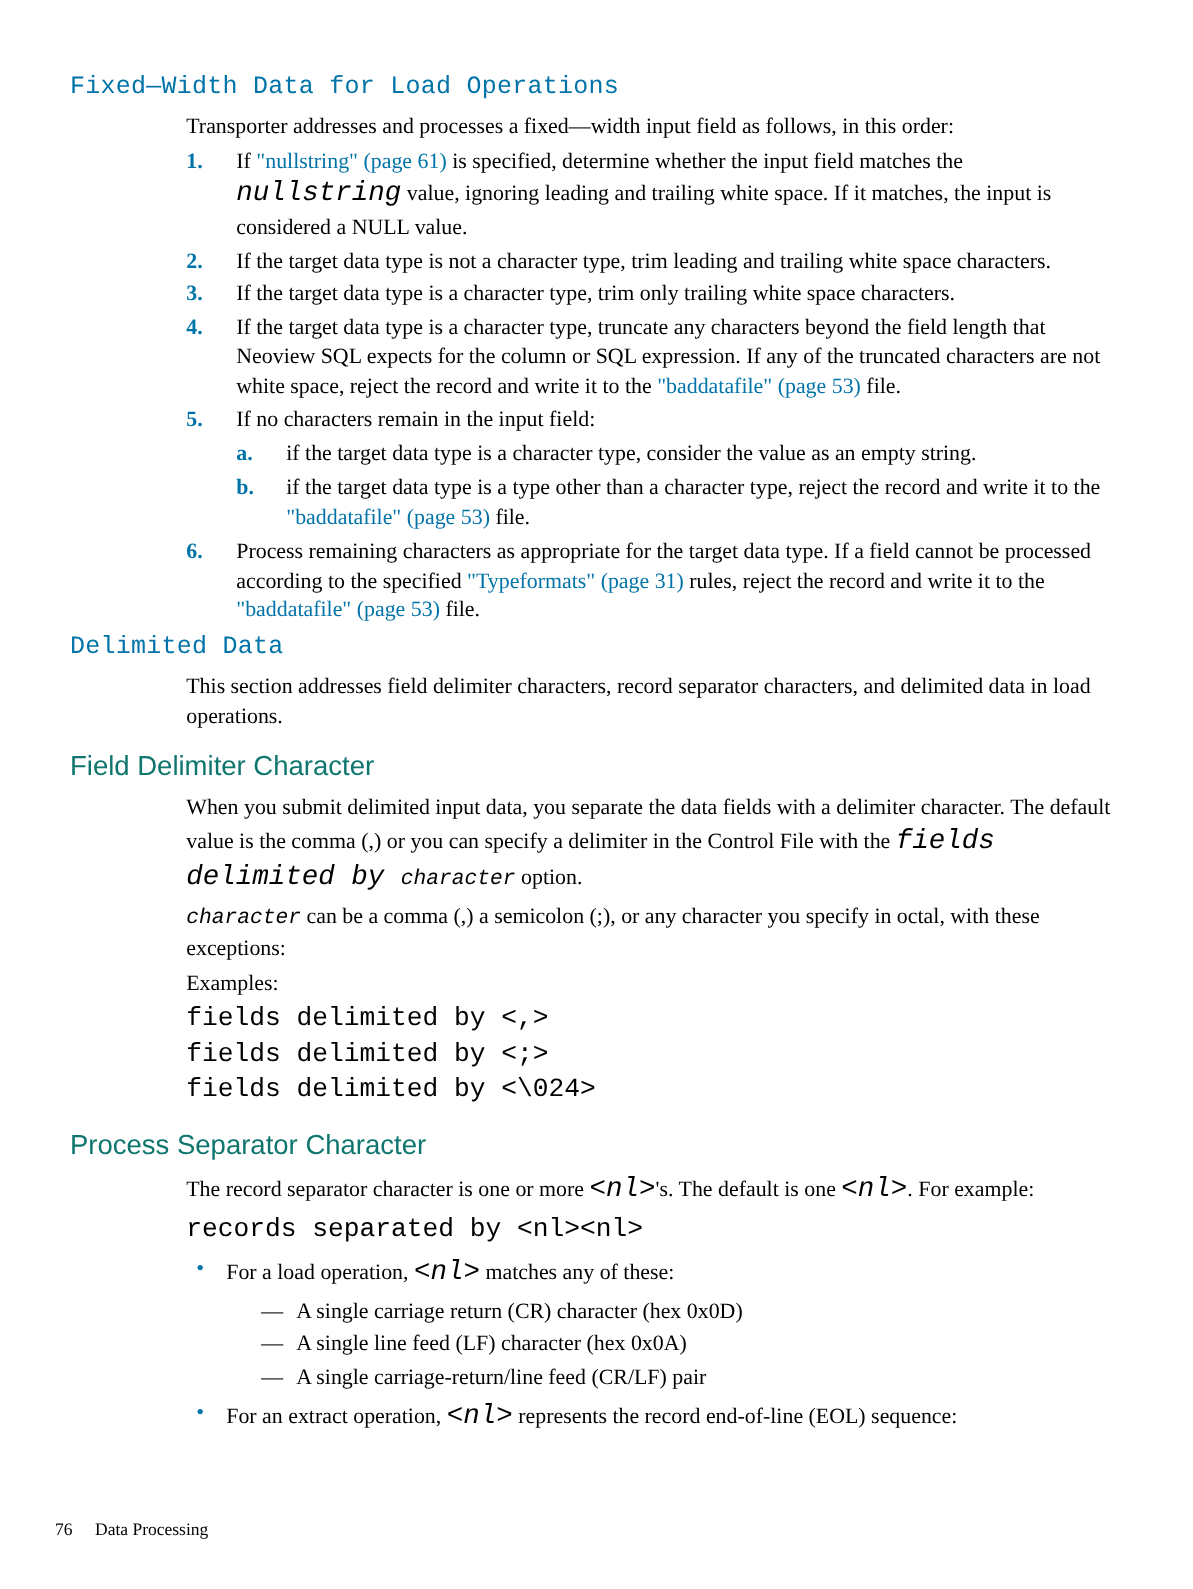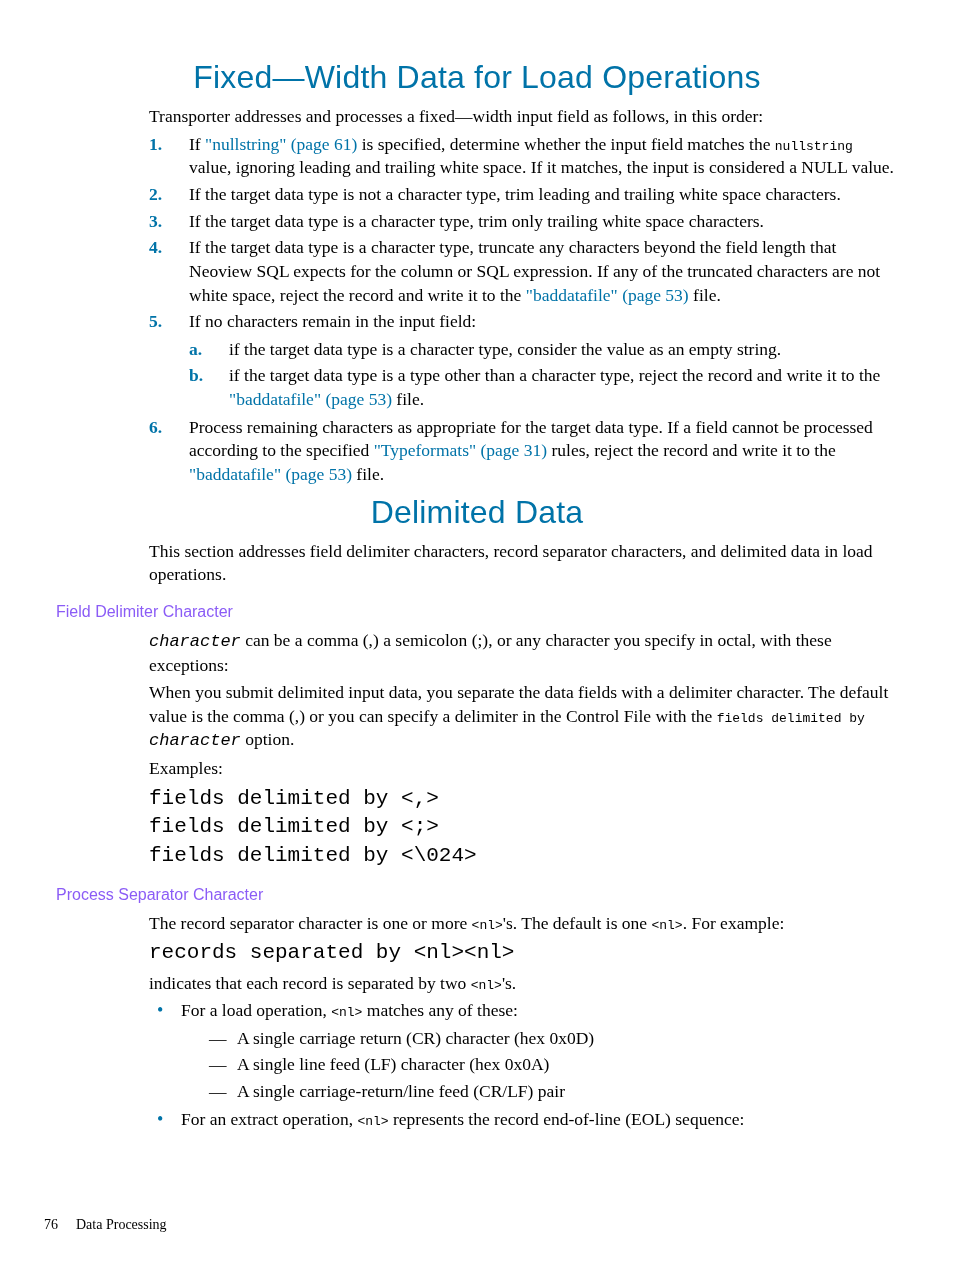--- a/index.html
+++ b/index.html
@@ -13,33 +13,32 @@
   .page {
     width: 954px;
     height: 1271px;
     box-sizing: border-box;
     padding: 56px 56px 40px 56px;
     position: relative;
     font-size: 17.5px;
     line-height: 1.35;
   }
   h2.blue {
-    font-family: Liberation Sans, sans-serif;
+    font-family: Liberation Mono, monospace;
     font-weight: 300;
     color: #0073a8;
-    font-size: 32px;
+    font-size: 20px;
     margin: 0 0 6px 0;
     letter-spacing: 0.2px;
-    text-align: center;
   }
   h3.blue {
     font-family: "Segoe UI Light", "Segoe UI", "Helvetica Neue", Arial, sans-serif;
     font-weight: 300;
-    color: #8b5cf6;
-    font-size: 16px;
+    color: #0f766e;
+    font-size: 22px;
     margin: 14px 0 6px 0;
   }
   .body-indent {
     margin-left: 93px;
   }
   p { margin: 4px 0; }
   ol.num {
     list-style: none;
     padding: 0;
     margin: 4px 0 4px 0;
@@ -107,21 +106,22 @@
     position: absolute;
     left: 0;
     top: 0;
   }
   a.link {
     color: #0073a8;
     text-decoration: none;
   }
   .mono {
     font-family: "Courier New", Courier, monospace;
-    font-size: 13px;
+    font-size: 22px;
+    font-style: italic;
   }
   .monoital {
     font-family: "Courier New", Courier, monospace;
     font-style: italic;
     font-size: 17px;
   }
   pre.code {
     font-family: "Courier New", Courier, monospace;
     font-size: 21px;
     margin: 4px 0;
@@ -184,40 +184,37 @@
   </div>
 
   <h2 class="blue" style="margin-top:0;">Delimited Data</h2>
   <div class="body-indent">
     <p>This section addresses field delimiter characters, record separator characters, and delimited data in load operations.</p>
   </div>
 
   <h3 class="blue">Field Delimiter Character</h3>
   <div class="body-indent">
     <p>
-      <span class="monoital">character</span><span> can be a comma (,) a semicolon (;), or any character you specify in octal, with these exceptions:</span>
+      <span>When you submit delimited input data, you separate the data fields with a delimiter character. The default value is the comma (,) or you can specify a delimiter in the Control File with the </span><span class="mono">fields delimited by </span><span class="monoital">character</span><span> option.</span>
     </p>
     <p>
-      <span>When you submit delimited input data, you separate the data fields with a delimiter character. The default value is the comma (,) or you can specify a delimiter in the Control File with the </span><span class="mono">fields delimited by </span><span class="monoital">character</span><span> option.</span>
+      <span class="monoital">character</span><span> can be a comma (,) a semicolon (;), or any character you specify in octal, with these exceptions:</span>
     </p>
     <p>Examples:</p>
     <pre class="code">fields delimited by &lt;,&gt;
 fields delimited by &lt;;&gt;
 fields delimited by &lt;\024&gt;</pre>
   </div>
 
   <h3 class="blue">Process Separator Character</h3>
   <div class="body-indent">
     <p>
       <span>The record separator character is one or more </span><span class="mono">&lt;nl&gt;</span><span>'s. The default is one </span><span class="mono">&lt;nl&gt;</span><span>. For example:</span>
     </p>
     <pre class="code">records separated by &lt;nl&gt;&lt;nl&gt;</pre>
-    <p>
-      <span>indicates that each record is separated by two </span><span class="mono">&lt;nl&gt;</span><span>'s.</span>
-    </p>
     <ul class="bul">
       <li>
         <span>For a load operation, </span><span class="mono">&lt;nl&gt;</span><span> matches any of these:</span>
         <ul class="dash">
           <li><span>A single carriage return (CR) character (hex 0x0D)</span></li>
           <li><span>A single line feed (LF) character (hex 0x0A)</span></li>
           <li><span>A single carriage-return/line feed (CR/LF) pair</span></li>
         </ul>
       </li>
       <li>

